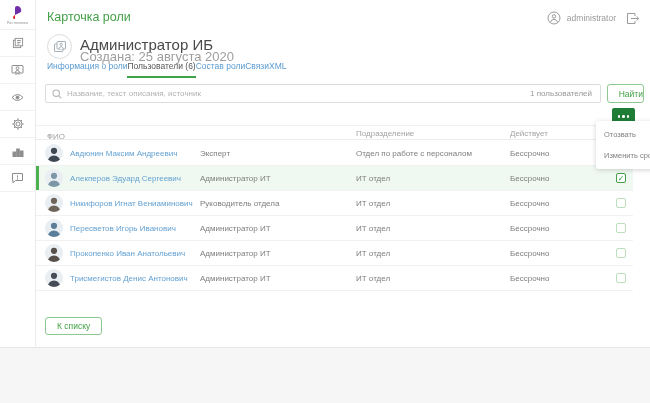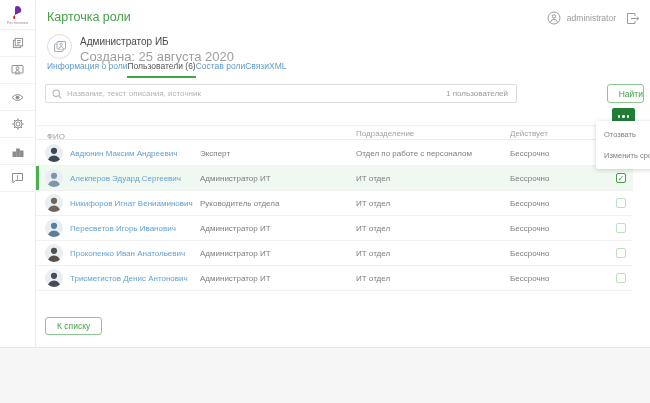--- a/index.html
+++ b/index.html
@@ -22,30 +22,30 @@
   .page-title { position:absolute; left:11px; top:10px; font-size:12.5px; color:#43a047; }
 
   .user-area { position:absolute; right:10px; top:11px; display:flex; align-items:center; gap:6px; }
   .user-area svg { stroke:#9b9b9b; fill:none; stroke-width:1; }
   .user-name { font-size:8.5px; color:#9b9b9b; margin-right:4px; }
 
   .role-avatar { position:absolute; left:11px; top:34px; width:25px; height:25px;
     border:1px solid #dcdcdc; border-radius:50%; background:#fff;
     display:flex; align-items:center; justify-content:center; }
   .role-avatar svg { stroke:#a6b0b8; fill:#fff; stroke-width:1; }
-  .role-name { position:absolute; left:44px; top:36px; font-size:10px; color:#4a4a4a; }
+  .role-name { position:absolute; left:44px; top:36px; font-size:15px; color:#4a4a4a; }
   .role-created { position:absolute; left:44px; top:49px; font-size:13px; color:#9e9e9e; }
 
   .tabs { position:absolute; left:11px; top:61px; display:flex; }
   .tab { font-size:8.5px; color:#5b9bd1; padding-bottom:5px; cursor:pointer;
     border-bottom:2px solid transparent; }
   .tab.active { color:#555; border-bottom-color:#3da44a; }
 
   
-  .search-box { position:absolute; left:9px; top:84px; width:472px; height:19px;
+  .search-box { position:absolute; left:9px; top:84px; width:556px; height:19px;
     border:1px solid #dcdcdc; border-radius:2px; background:#fff;
     display:flex; align-items:center; padding:0 8px 0 6px; }
   .search-box svg { stroke:#b5b5b5; fill:none; stroke-width:1.1; flex:none; }
   .search-input { flex:1; border:none; outline:none; font-size:8px; color:#555;
     margin-left:5px; background:transparent; font-family:"Liberation Sans",sans-serif; }
   .search-input::placeholder { color:#b3b3b3; }
   .result-count { font-size:8px; color:#999; flex:none; }
   .find-btn { position:absolute; left:571px; top:84px; width:37px; height:19px;
     border:1px solid #8cc88f; border-radius:3px; background:#fff; color:#43a047;
     font-size:8.5px; font-family:"Liberation Sans",sans-serif; cursor:pointer;text-align:right; }

